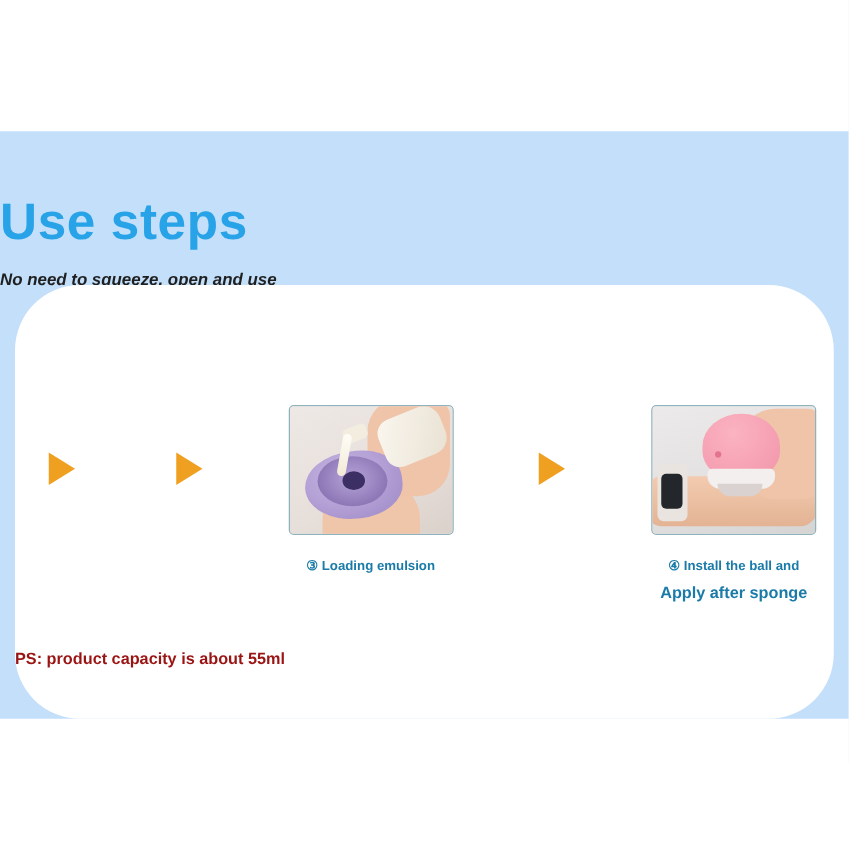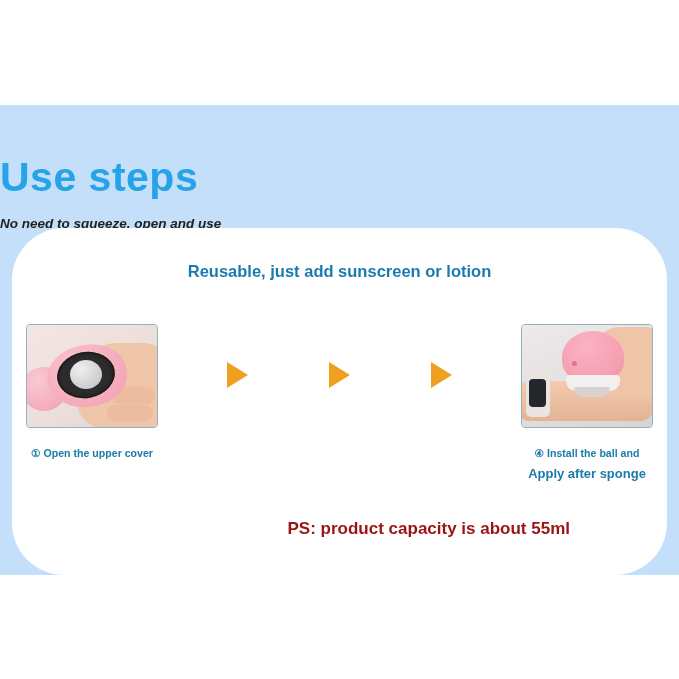--- a/index.html
+++ b/index.html
@@ -128,22 +128,22 @@
     border-top: 13px solid transparent;
     border-bottom: 13px solid transparent;
     border-left: 21px solid #f0a020;
   }
   
   #ps-note {
     position: absolute;
     left: 0;
     top: 291px;
     width: 558px;
-    text-align: right;
-    font-size: 17px;
+    text-align: left;
+    font-size: 13px;
     font-weight: bold;
     color: #9b1414;
   }
 
   
   .scene {
     position: absolute;
     inset: 0;
   }
   .bg-grad-1 { background: linear-gradient(145deg,#f3e6e4 0%,#ecdedb 55%,#e3d3d0 100%); }
@@ -301,48 +301,48 @@
 
   <div id="blue-band"></div>
 
   <div id="header">
     <h1 id="main-title">Use steps</h1>
     <p id="subtitle">No need to squeeze, open and use</p>
   </div>
 
   <div id="card">
 
-    <div id="section-heading">Reusable, just add sunscreen or lotion</div>
 
     <div id="steps-row">
+
+
+      <div class="arrow-cell">
+        <div class="arrow-tri"></div>
+      </div>
+
+
+      <div class="arrow-cell">
+        <div class="arrow-tri"></div>
+      </div>
 
       <div class="step">
         <div class="photo-frame">
-          <div class="scene bg-grad-1">
-            <div class="s1-hand"></div>
-            <div class="s1-finger" style="left:84px;top:62px;width:44px;height:17px;"></div>
-            <div class="s1-finger" style="left:80px;top:80px;width:46px;height:16px;"></div>
-            <div class="s1-side-ball"></div>
-            <div class="s1-body"></div>
-            <div class="s1-ring"></div>
-            <div class="s1-ball"></div>
+          <div class="scene bg-grad-3">
+            <div class="s3-hand-b"></div>
+            <div class="s3-hand-t"></div>
+            <div class="s3-body"></div>
+            <div class="s3-funnel"></div>
+            <div class="s3-hole"></div>
+            <div class="s3-bottle"></div>
+            <div class="s3-nozzle"></div>
+            <div class="s3-pour"></div>
           </div>
         </div>
-        <div class="caption">① Open the upper cover</div>
-      </div>
-
-      <div class="arrow-cell">
-        <div class="arrow-tri"></div>
-      </div>
-
-
-      <div class="arrow-cell">
-        <div class="arrow-tri"></div>
-      </div>
-
+        <div class="caption">③ Loading emulsion</div>
+      </div>
 
       <div class="arrow-cell">
         <div class="arrow-tri"></div>
       </div>
 
       <div class="step">
         <div class="photo-frame">
           <div class="scene bg-grad-4">
             <div class="s4-arm"></div>
             <div class="s4-watch"></div>

